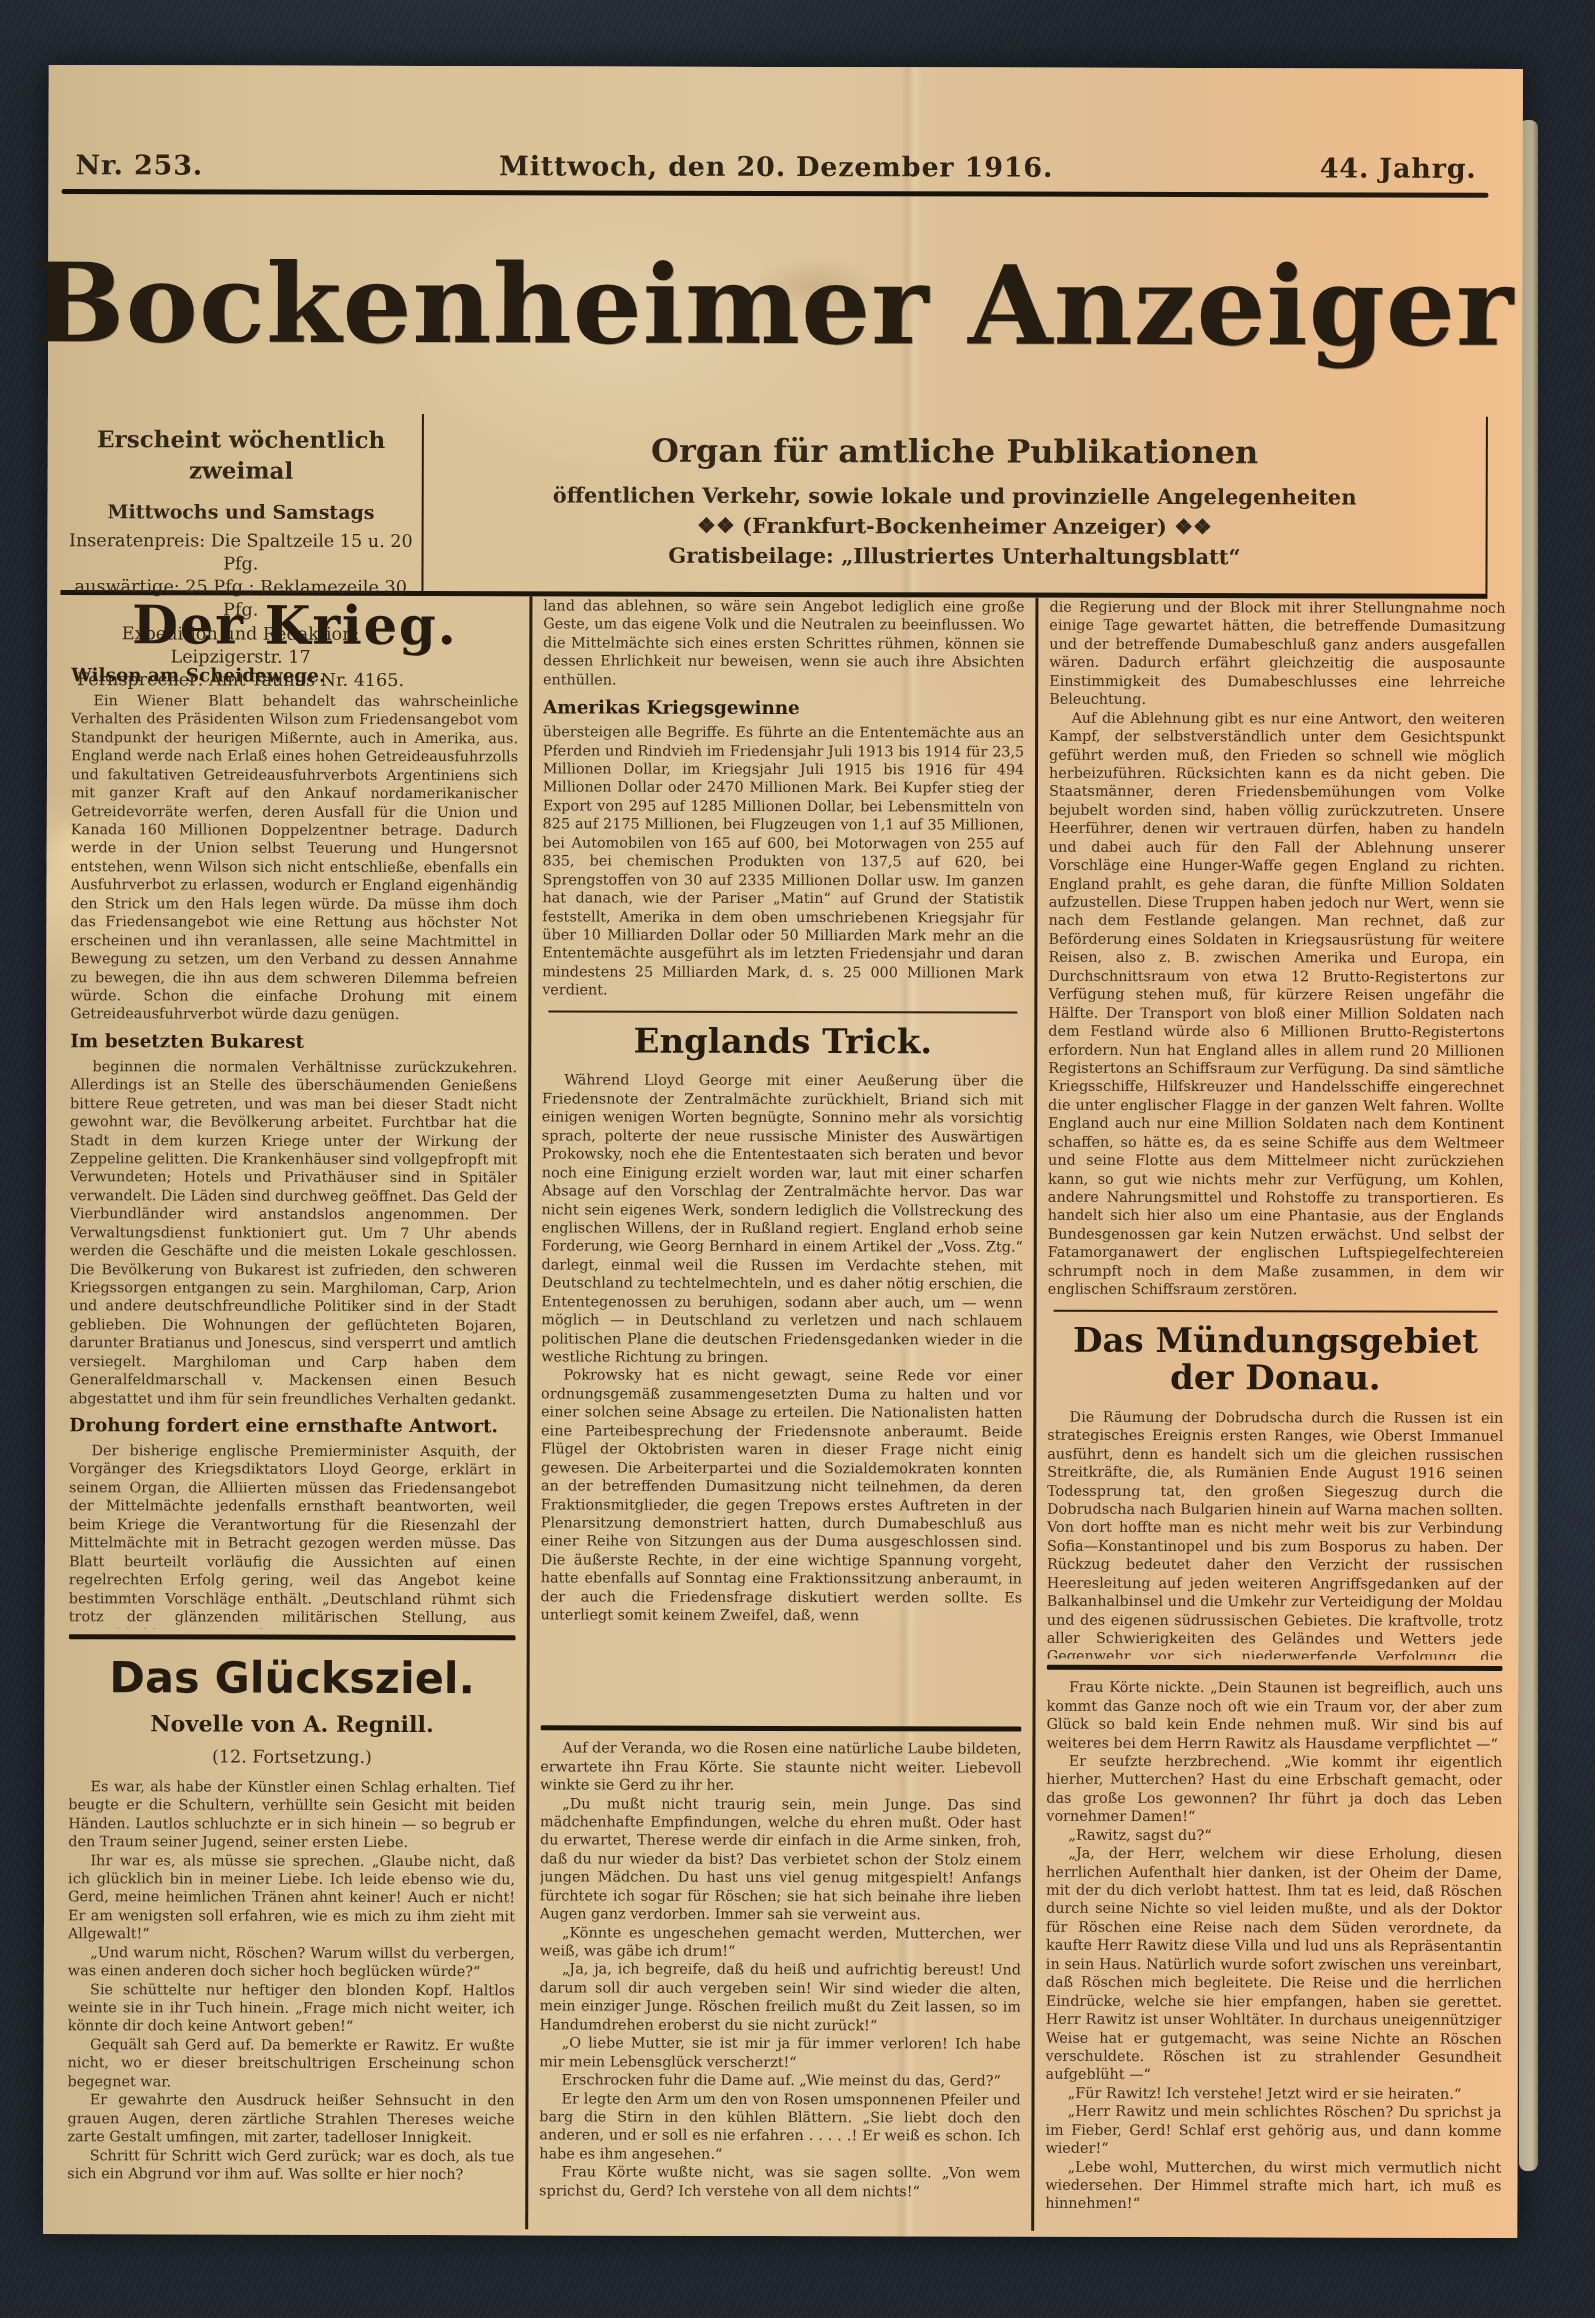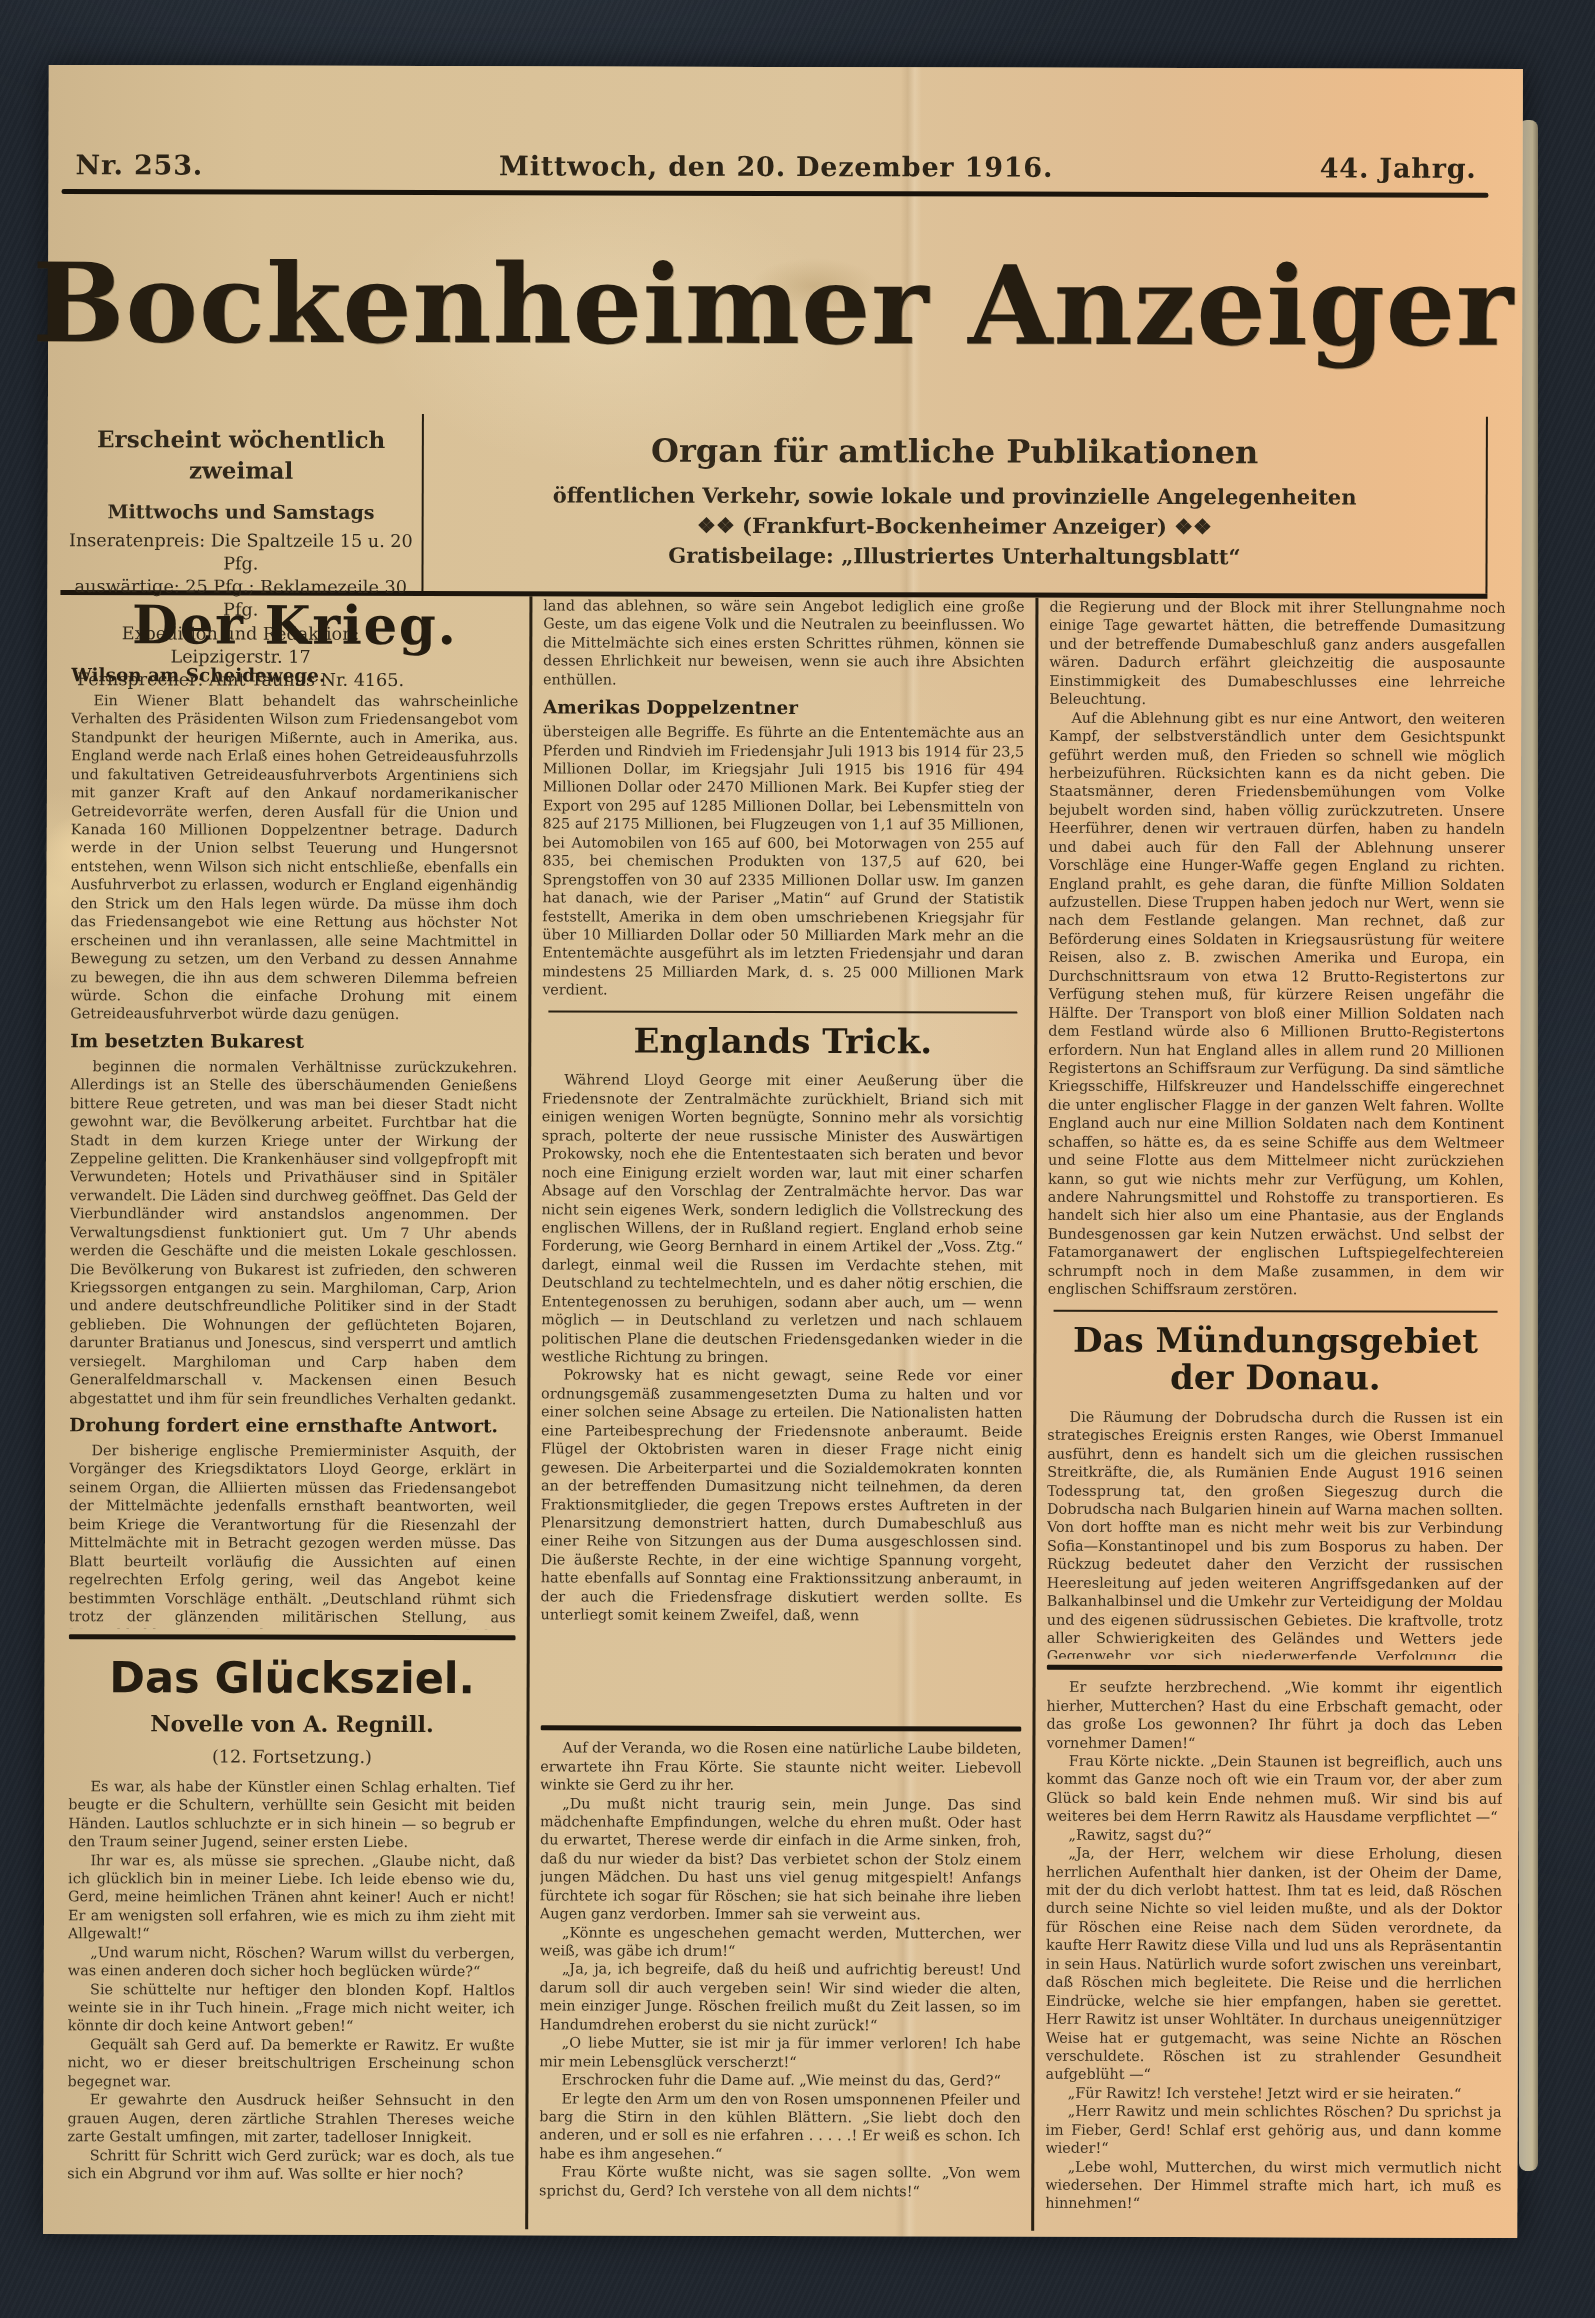--- a/index.html
+++ b/index.html
@@ -165,21 +165,21 @@
               <div class="b b-para">Gequält sah Gerd auf. Da bemerkte er Rawitz. Er wußte nicht, wo er dieser breitschultrigen Erscheinung schon begegnet war.</div>
               <div class="b b-para">Er gewahrte den Ausdruck heißer Sehnsucht in den grauen Augen, deren zärtliche Strahlen Thereses weiche zarte Gestalt umfingen, mit zarter, tadelloser Innigkeit.</div>
               <div class="b b-para">Schritt für Schritt wich Gerd zurück; war es doch, als tue sich ein Abgrund vor ihm auf. Was sollte er hier noch?</div>
             </div>
         </div>
       </div>
       <div class="col-divider"></div>
       <div class="col col-2">
         <div class="war">
             <div class="b b-para cont">land das ablehnen, so wäre sein Angebot lediglich eine große Geste, um das eigene Volk und die Neutralen zu beeinflussen. Wo die Mittelmächte sich eines ersten Schrittes rühmen, können sie dessen Ehrlichkeit nur beweisen, wenn sie auch ihre Absichten enthüllen.</div>
-            <div class="b b-subhead">Amerikas Doppelzentner</div>
+            <div class="b b-subhead">Amerikas Kriegsgewinne</div>
             <div class="b b-para cont">übersteigen alle Begriffe. Es führte an die Ententemächte aus an Pferden und Rindvieh im Friedensjahr Juli 1913 bis 1914 für 23,5 Millionen Dollar, im Kriegsjahr Juli 1915 bis 1916 für 494 Millionen Dollar oder 2470 Millionen Mark. Bei Kupfer stieg der Export von 295 auf 1285 Millionen Dollar, bei Lebensmitteln von 825 auf 2175 Millionen, bei Flugzeugen von 1,1 auf 35 Millionen, bei Automobilen von 165 auf 600, bei Motorwagen von 255 auf 835, bei chemischen Produkten von 137,5 auf 620, bei Sprengstoffen von 30 auf 2335 Millionen Dollar usw. Im ganzen hat danach, wie der Pariser „Matin“ auf Grund der Statistik feststellt, Amerika in dem oben umschriebenen Kriegsjahr für über 10 Milliarden Dollar oder 50 Milliarden Mark mehr an die Ententemächte ausgeführt als im letzten Friedensjahr und daran mindestens 25 Milliarden Mark, d. s. 25 000 Millionen Mark verdient.</div>
             <div class="b-rule"></div>
             <div class="b b-headline-lg">Englands Trick.</div>
             <div class="b b-para">Während Lloyd George mit einer Aeußerung über die Friedensnote der Zentralmächte zurückhielt, Briand sich mit einigen wenigen Worten begnügte, Sonnino mehr als vorsichtig sprach, polterte der neue russische Minister des Auswärtigen Prokowsky, noch ehe die Ententestaaten sich beraten und bevor noch eine Einigung erzielt worden war, laut mit einer scharfen Absage auf den Vorschlag der Zentralmächte hervor. Das war nicht sein eigenes Werk, sondern lediglich die Vollstreckung des englischen Willens, der in Rußland regiert. England erhob seine Forderung, wie Georg Bernhard in einem Artikel der „Voss. Ztg.“ darlegt, einmal weil die Russen im Verdachte stehen, mit Deutschland zu techtelmechteln, und es daher nötig erschien, die Ententegenossen zu beruhigen, sodann aber auch, um — wenn möglich — in Deutschland zu verletzen und nach schlauem politischen Plane die deutschen Friedensgedanken wieder in die westliche Richtung zu bringen.</div>
             <div class="b b-para">Pokrowsky hat es nicht gewagt, seine Rede vor einer ordnungsgemäß zusammengesetzten Duma zu halten und vor einer solchen seine Absage zu erteilen. Die Nationalisten hatten eine Parteibesprechung der Friedensnote anberaumt. Beide Flügel der Oktobristen waren in dieser Frage nicht einig gewesen. Die Arbeiterpartei und die Sozialdemokraten konnten an der betreffenden Dumasitzung nicht teilnehmen, da deren Fraktionsmitglieder, die gegen Trepows erstes Auftreten in der Plenarsitzung demonstriert hatten, durch Dumabeschluß aus einer Reihe von Sitzungen aus der Duma ausgeschlossen sind. Die äußerste Rechte, in der eine wichtige Spannung vorgeht, hatte ebenfalls auf Sonntag eine Fraktionssitzung anberaumt, in der auch die Friedensfrage diskutiert werden sollte. Es unterliegt somit keinem Zweifel, daß, wenn</div>
           </div>
         <div class="fe-rule"></div>
         <div class="feuilleton">
           <div class="fe-body">
               <div class="b b-para">Auf der Veranda, wo die Rosen eine natürliche Laube bildeten, erwartete ihn Frau Körte. Sie staunte nicht weiter. Liebevoll winkte sie Gerd zu ihr her.</div>
@@ -198,22 +198,22 @@
         <div class="war">
             <div class="b b-para cont">die Regierung und der Block mit ihrer Stellungnahme noch einige Tage gewartet hätten, die betreffende Dumasitzung und der betreffende Dumabeschluß ganz anders ausgefallen wären. Dadurch erfährt gleichzeitig die ausposaunte Einstimmigkeit des Dumabeschlusses eine lehrreiche Beleuchtung.</div>
             <div class="b b-para">Auf die Ablehnung gibt es nur eine Antwort, den weiteren Kampf, der selbstverständlich unter dem Gesichtspunkt geführt werden muß, den Frieden so schnell wie möglich herbeizuführen. Rücksichten kann es da nicht geben. Die Staatsmänner, deren Friedensbemühungen vom Volke bejubelt worden sind, haben völlig zurückzutreten. Unsere Heerführer, denen wir vertrauen dürfen, haben zu handeln und dabei auch für den Fall der Ablehnung unserer Vorschläge eine Hunger-Waffe gegen England zu richten. England prahlt, es gehe daran, die fünfte Million Soldaten aufzustellen. Diese Truppen haben jedoch nur Wert, wenn sie nach dem Festlande gelangen. Man rechnet, daß zur Beförderung eines Soldaten in Kriegsausrüstung für weitere Reisen, also z. B. zwischen Amerika und Europa, ein Durchschnittsraum von etwa 12 Brutto-Registertons zur Verfügung stehen muß, für kürzere Reisen ungefähr die Hälfte. Der Transport von bloß einer Million Soldaten nach dem Festland würde also 6 Millionen Brutto-Registertons erfordern. Nun hat England alles in allem rund 20 Millionen Registertons an Schiffsraum zur Verfügung. Da sind sämtliche Kriegsschiffe, Hilfskreuzer und Handelsschiffe eingerechnet die unter englischer Flagge in der ganzen Welt fahren. Wollte England auch nur eine Million Soldaten nach dem Kontinent schaffen, so hätte es, da es seine Schiffe aus dem Weltmeer und seine Flotte aus dem Mittelmeer nicht zurückziehen kann, so gut wie nichts mehr zur Verfügung, um Kohlen, andere Nahrungsmittel und Rohstoffe zu transportieren. Es handelt sich hier also um eine Phantasie, aus der Englands Bundesgenossen gar kein Nutzen erwächst. Und selbst der Fatamorganawert der englischen Luftspiegelfechtereien schrumpft noch in dem Maße zusammen, in dem wir englischen Schiffsraum zerstören.</div>
             <div class="b-rule"></div>
             <div class="b b-headline-lg">Das Mündungsgebiet der Donau.</div>
             <div class="b b-para">Die Räumung der Dobrudscha durch die Russen ist ein strategisches Ereignis ersten Ranges, wie Oberst Immanuel ausführt, denn es handelt sich um die gleichen russischen Streitkräfte, die, als Rumänien Ende August 1916 seinen Todessprung tat, den großen Siegeszug durch die Dobrudscha nach Bulgarien hinein auf Warna machen sollten. Von dort hoffte man es nicht mehr weit bis zur Verbindung Sofia—Konstantinopel und bis zum Bosporus zu haben. Der Rückzug bedeutet daher den Verzicht der russischen Heeresleitung auf jeden weiteren Angriffsgedanken auf der Balkanhalbinsel und die Umkehr zur Verteidigung der Moldau und des eigenen südrussischen Gebietes. Die kraftvolle, trotz aller Schwierigkeiten des Geländes und Wetters jede Gegenwehr vor sich niederwerfende Verfolgung, die Mackensen nach der Einnahme von Bukarest über die Jalomita aufnahm, und das Vordringen der 9. Armee über Buzau hinaus gegen den unteren Sereth haben die Russen zu diesem Rückzug veranlaßt.</div>
           </div>
         <div class="fe-rule"></div>
         <div class="feuilleton">
           <div class="fe-body">
+              <div class="b b-para">Frau Körte nickte. „Dein Staunen ist begreiflich, auch uns kommt das Ganze noch oft wie ein Traum vor, der aber zum Glück so bald kein Ende nehmen muß. Wir sind bis auf weiteres bei dem Herrn Rawitz als Hausdame verpflichtet —“</div>
               <div class="b b-para">Er seufzte herzbrechend. „Wie kommt ihr eigentlich hierher, Mutterchen? Hast du eine Erbschaft gemacht, oder das große Los gewonnen? Ihr führt ja doch das Leben vornehmer Damen!“</div>
-              <div class="b b-para">Frau Körte nickte. „Dein Staunen ist begreiflich, auch uns kommt das Ganze noch oft wie ein Traum vor, der aber zum Glück so bald kein Ende nehmen muß. Wir sind bis auf weiteres bei dem Herrn Rawitz als Hausdame verpflichtet —“</div>
               <div class="b b-para">„Rawitz, sagst du?“</div>
               <div class="b b-para">„Ja, der Herr, welchem wir diese Erholung, diesen herrlichen Aufenthalt hier danken, ist der Oheim der Dame, mit der du dich verlobt hattest. Ihm tat es leid, daß Röschen durch seine Nichte so viel leiden mußte, und als der Doktor für Röschen eine Reise nach dem Süden verordnete, da kaufte Herr Rawitz diese Villa und lud uns als Repräsentantin in sein Haus. Natürlich wurde sofort zwischen uns vereinbart, daß Röschen mich begleitete. Die Reise und die herrlichen Eindrücke, welche sie hier empfangen, haben sie gerettet. Herr Rawitz ist unser Wohltäter. In durchaus uneigennütziger Weise hat er gutgemacht, was seine Nichte an Röschen verschuldete. Röschen ist zu strahlender Gesundheit aufgeblüht —“</div>
               <div class="b b-para">„Für Rawitz! Ich verstehe! Jetzt wird er sie heiraten.“</div>
               <div class="b b-para">„Herr Rawitz und mein schlichtes Röschen? Du sprichst ja im Fieber, Gerd! Schlaf erst gehörig aus, und dann komme wieder!“</div>
               <div class="b b-para">„Lebe wohl, Mutterchen, du wirst mich vermutlich nicht wiedersehen. Der Himmel strafte mich hart, ich muß es hinnehmen!“</div>
             </div>
         </div>
       </div>
     </div>
   </div>

